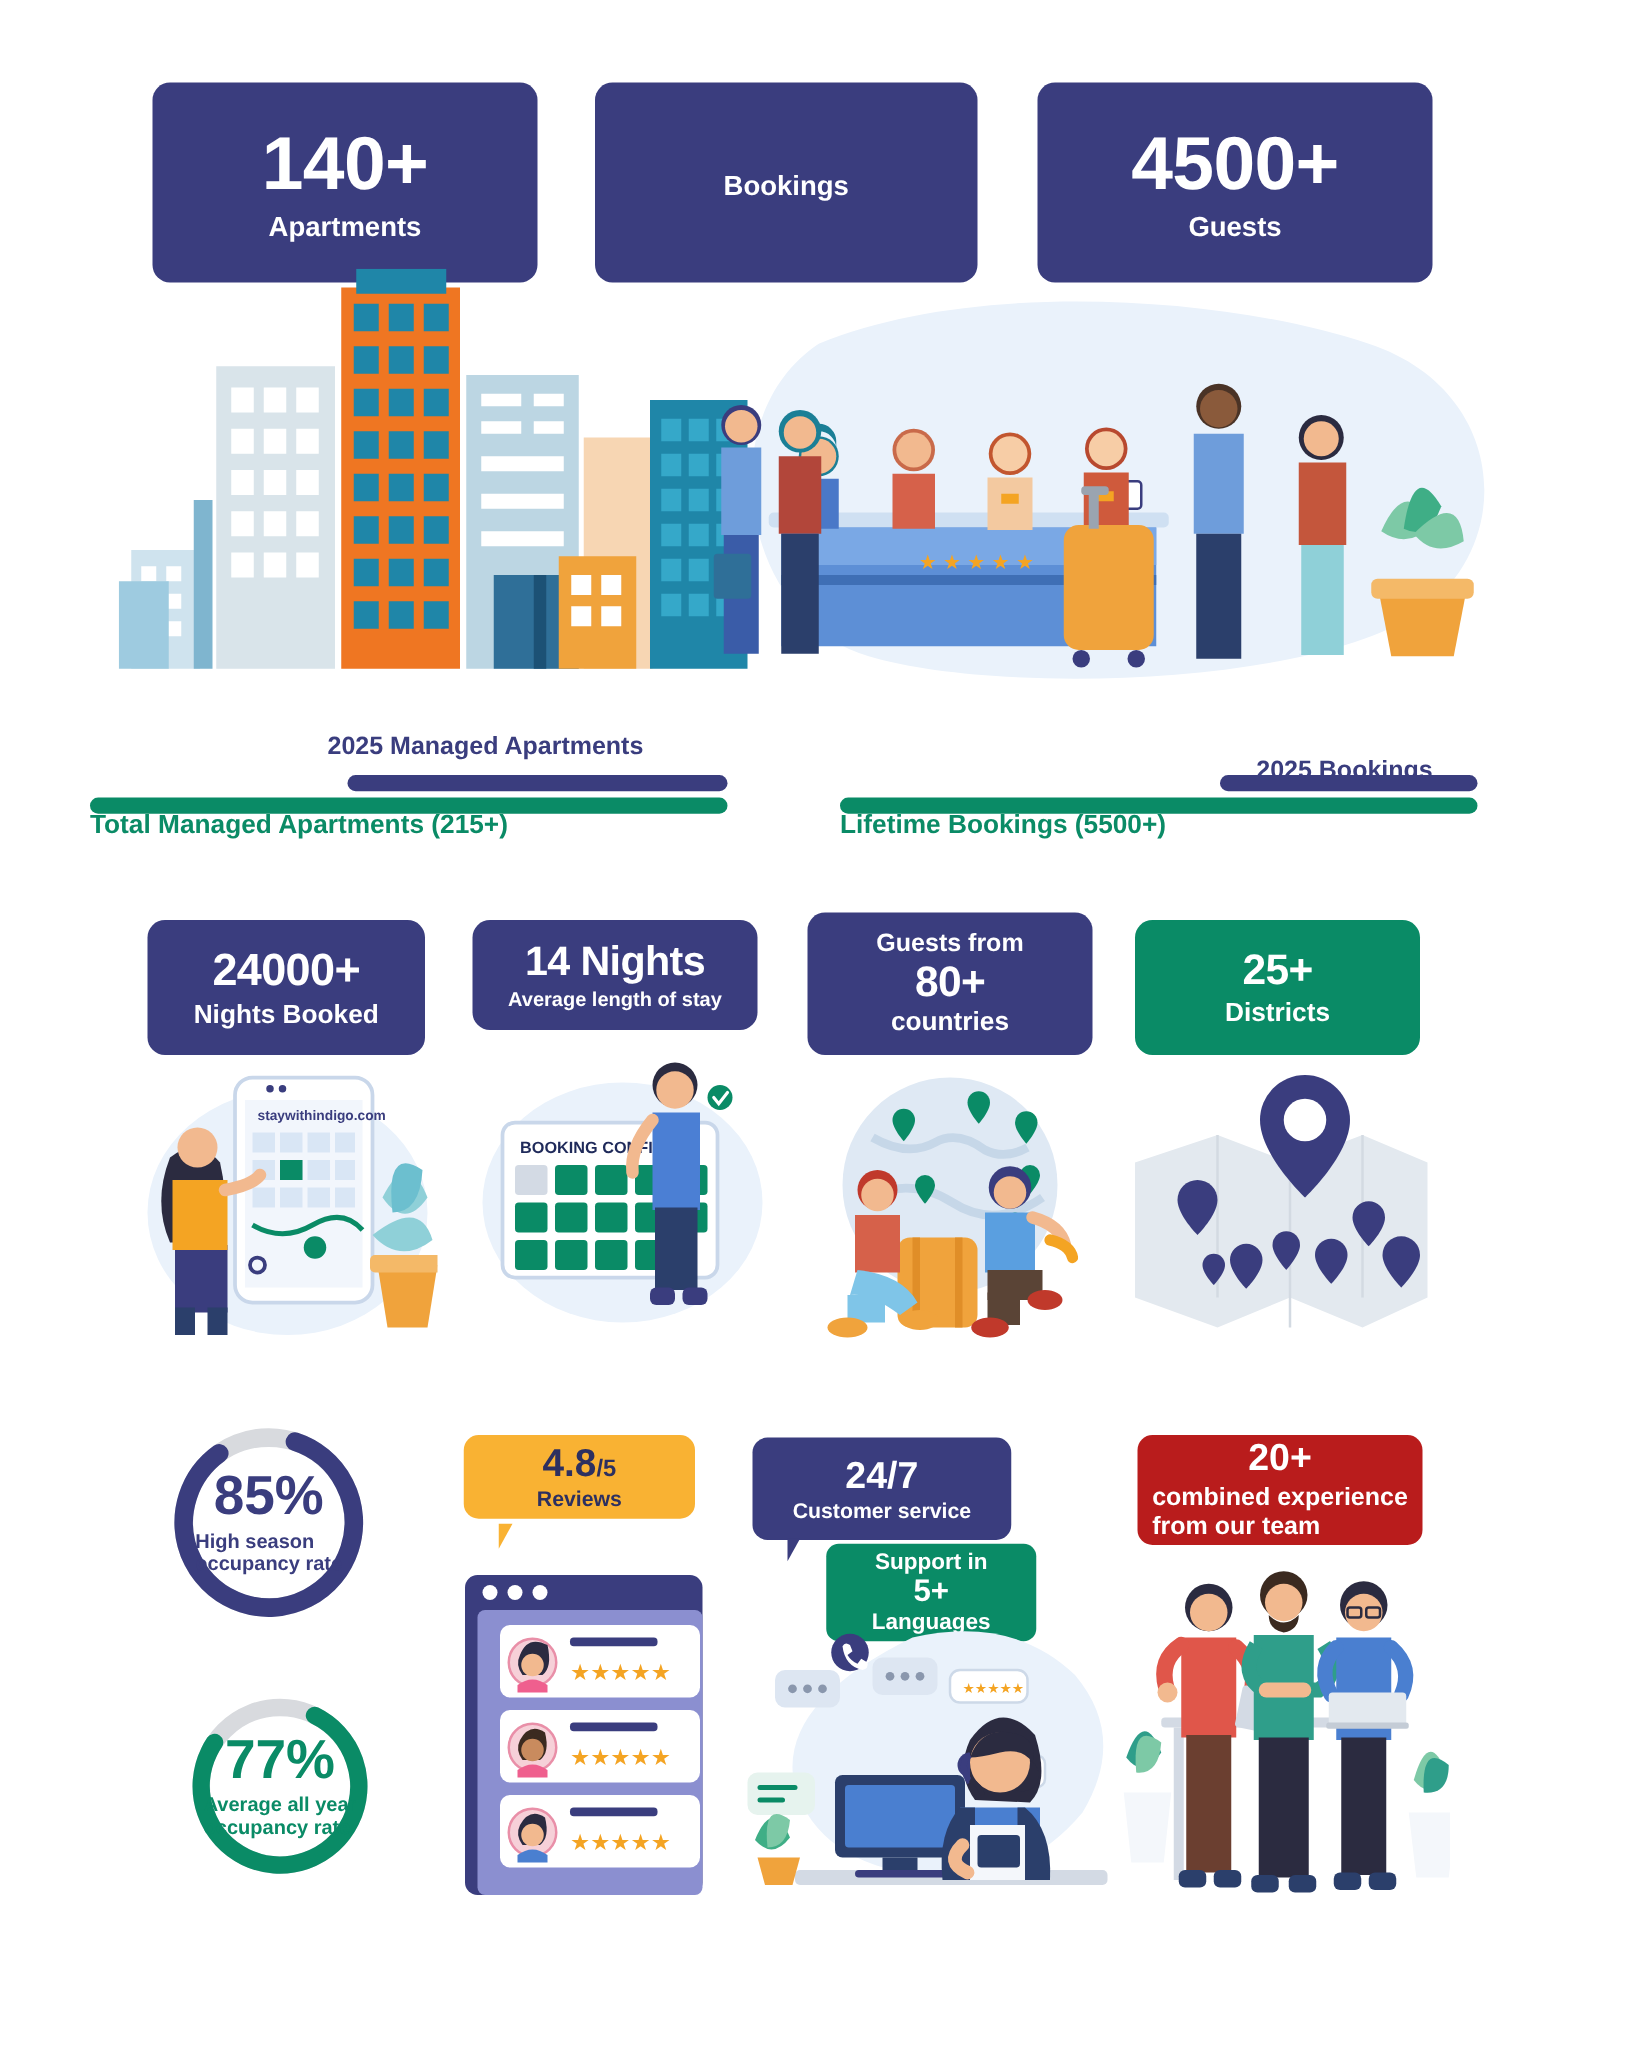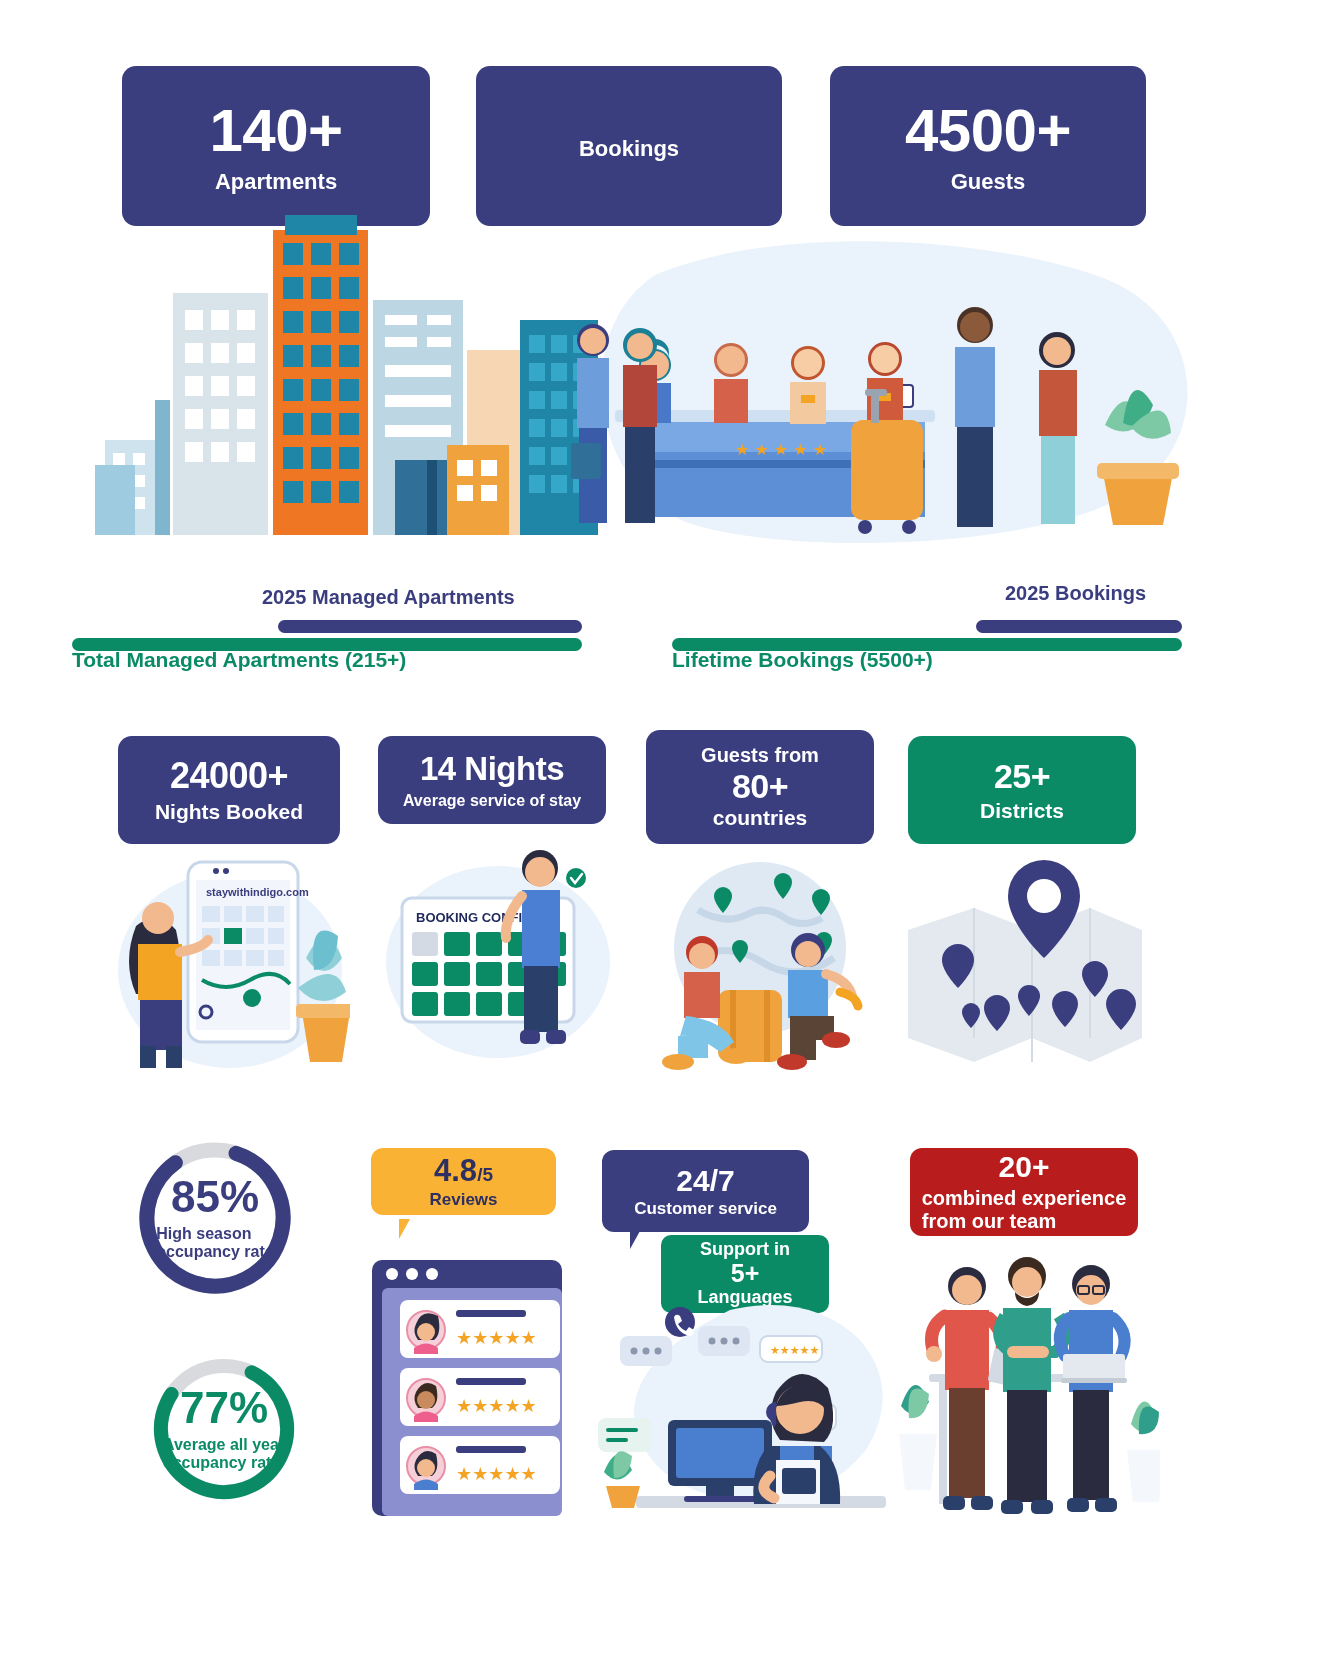--- a/index.html
+++ b/index.html
@@ -314,32 +314,32 @@
     <path d="M1036 212 q36 -36 40 6 q-24 14 -40 -6 Z" fill="#7dc9a6"></path>
     <path d="M1008 258 h70 l-10 52 h-50 z" fill="#f0a33c"></path>
     <rect x="1002" y="248" width="82" height="16" rx="5" fill="#f4b968"></rect>
   </svg>
 
   <div class="prog-label" style="left:262px; top:586px;">2025 Managed Apartments</div>
   <div class="bar navy" style="left:278px; top:620px; width:304px;"></div>
   <div class="bar green" style="left:72px; top:638px; width:510px;"></div>
   <div class="prog-cap" style="left:72px; top:648px;">Total Managed Apartments (215+)</div>
 
-  <div class="prog-label" style="left:1005px; top:582px;">2025 Bookings</div>
+  <div class="prog-label" style="left:1005px; top:605px;">2025 Bookings</div>
   <div class="bar navy" style="left:976px; top:620px; width:206px;"></div>
   <div class="bar green" style="left:672px; top:638px; width:510px;"></div>
   <div class="prog-cap" style="left:672px; top:648px;">Lifetime Bookings (5500+)</div>
 
   <div class="card" id="m-1">
     <div class="big">24000+</div>
     <div class="sub">Nights Booked</div>
   </div>
   <div class="card" id="m-2">
     <div class="big">14 Nights</div>
-    <div class="sub">Average service of stay</div>
+    <div class="sub">Average length of stay</div>
   </div>
   <div class="card" id="m-3">
     <div class="cap-top">Guests from</div>
     <div class="big">80+</div>
     <div class="sub">countries</div>
   </div>
   <div class="card green" id="m-4">
     <div class="big">25+</div>
     <div class="sub">Districts</div>
   </div>

